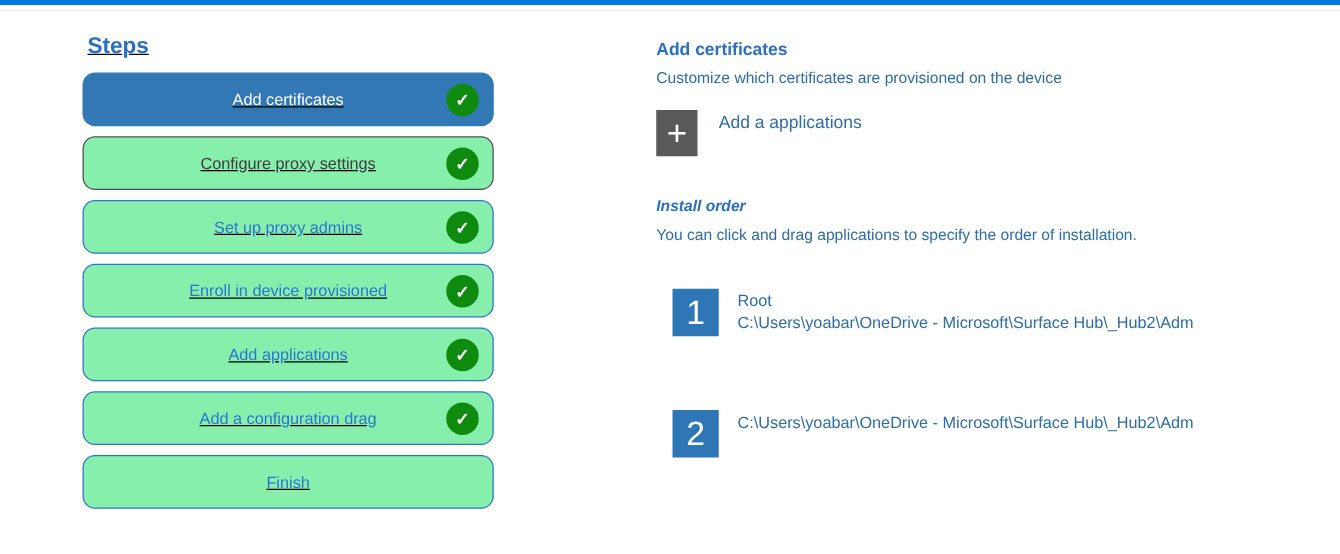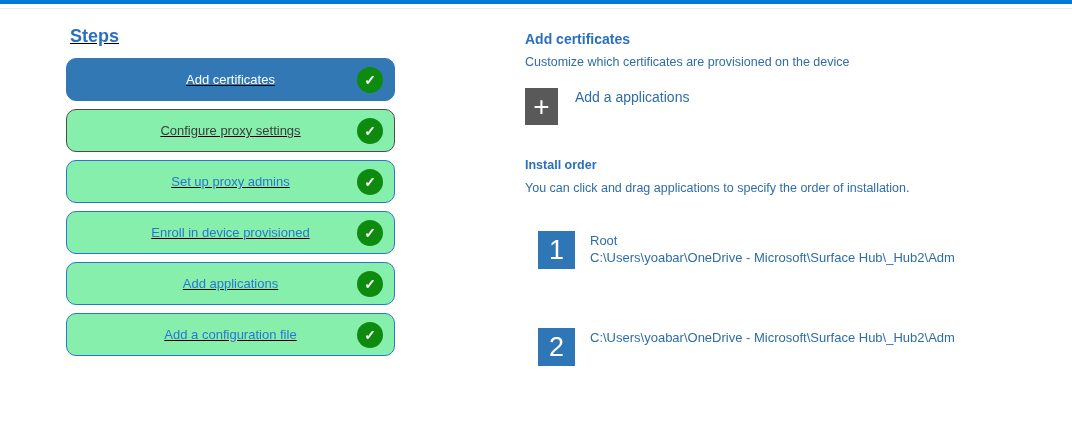--- a/index.html
+++ b/index.html
@@ -98,20 +98,21 @@
   }
   .add-label {
     margin-top: 1px;
     font-size: 14px;
     color: var(--body_blue);
   }
   .install-title {
     margin: 33px 0 0;
     font-size: 12.5px; font-weight: 700;
     color: var(--heading_blue);
+    font-style: italic;
   }
   .install-desc {
     margin: 9px 0 0;
     font-size: 12.5px;
     color: var(--body_blue);
   }
   .install-item {
     display: flex; gap: 15px;
     margin-left: 13px;
     width: max-content;
@@ -159,24 +160,27 @@
         <span>Enroll in device provisioned</span>
         <span class="check-badge">✓</span>
       </div>
 
       <div class="step">
         <span>Add applications</span>
         <span class="check-badge">✓</span>
       </div>
 
       <div class="step">
-        <span>Add a configuration file</span>
-        <span class="check-badge">✓</span>
-      </div>
-
+        <span>Add a configuration drag</span>
+        <span class="check-badge">✓</span>
+      </div>
+
+      <div class="step">
+        <span>Finish</span>
+      </div>
 
     </div>
   </div>
 
   <div class="content-panel">
     <div class="content-title">Add certificates</div>
     <div class="content-sub">Customize which certificates are provisioned on the device</div>
 
     <div class="add-row">
       <div class="plus-tile">+</div>

